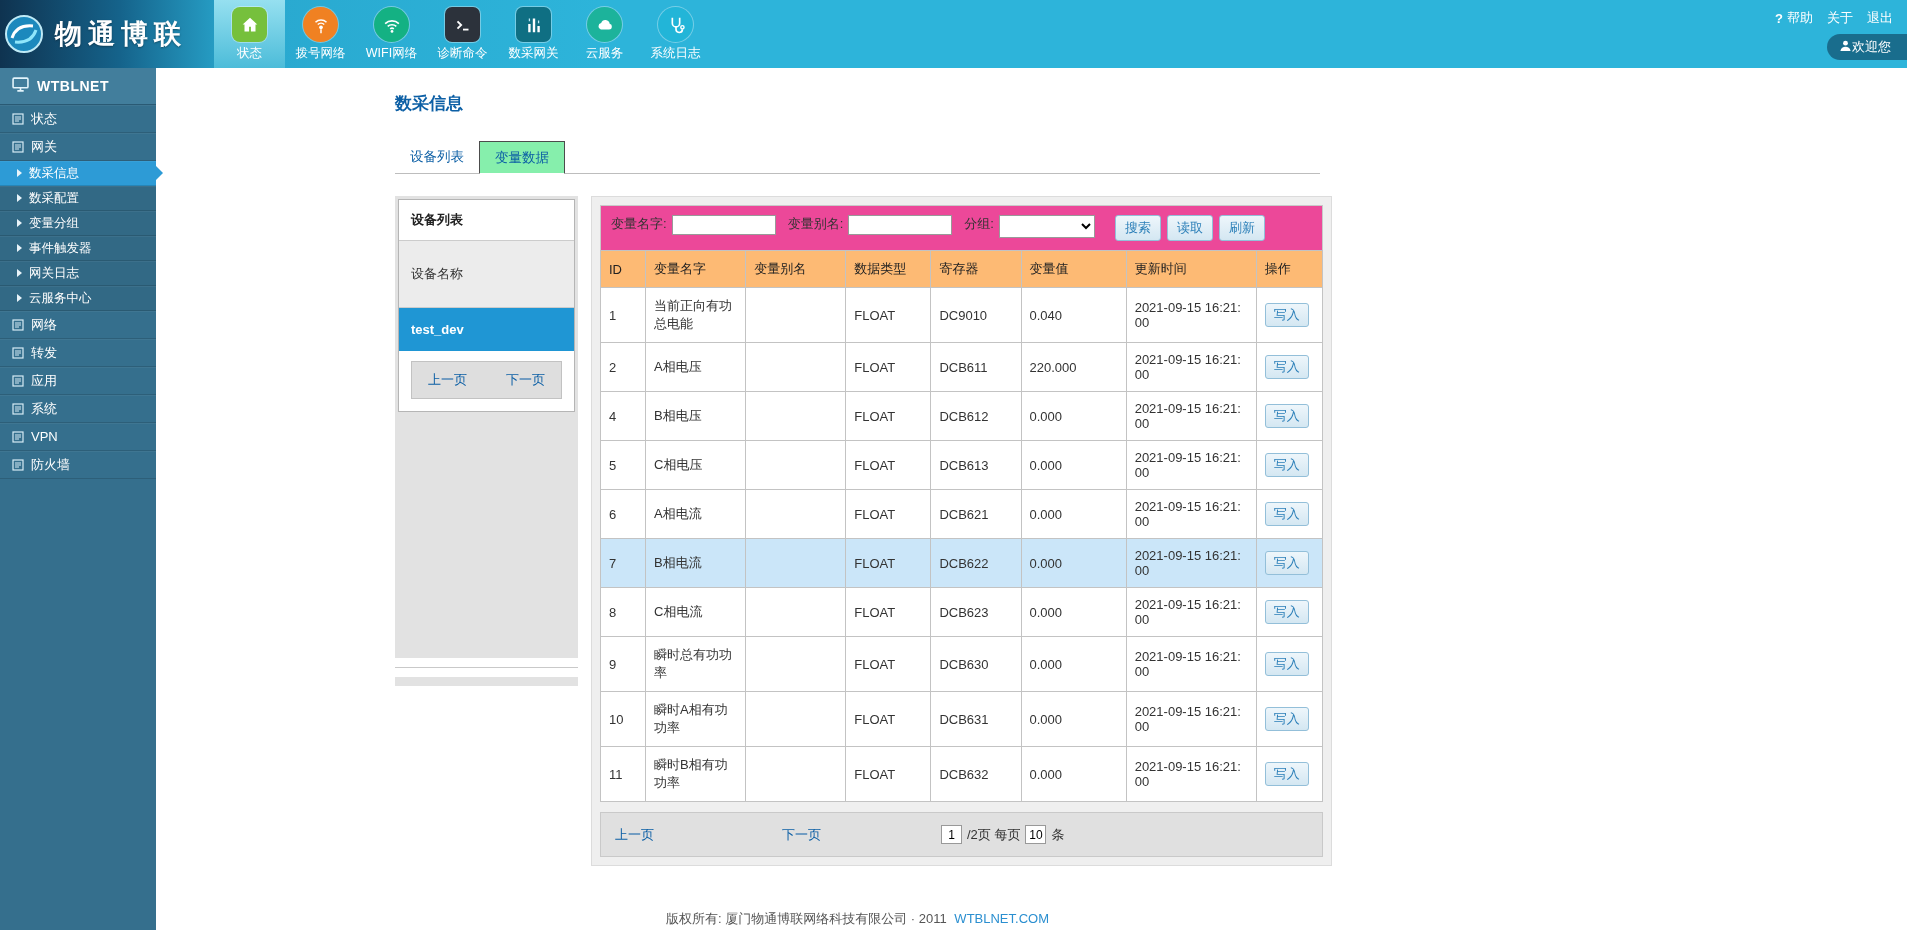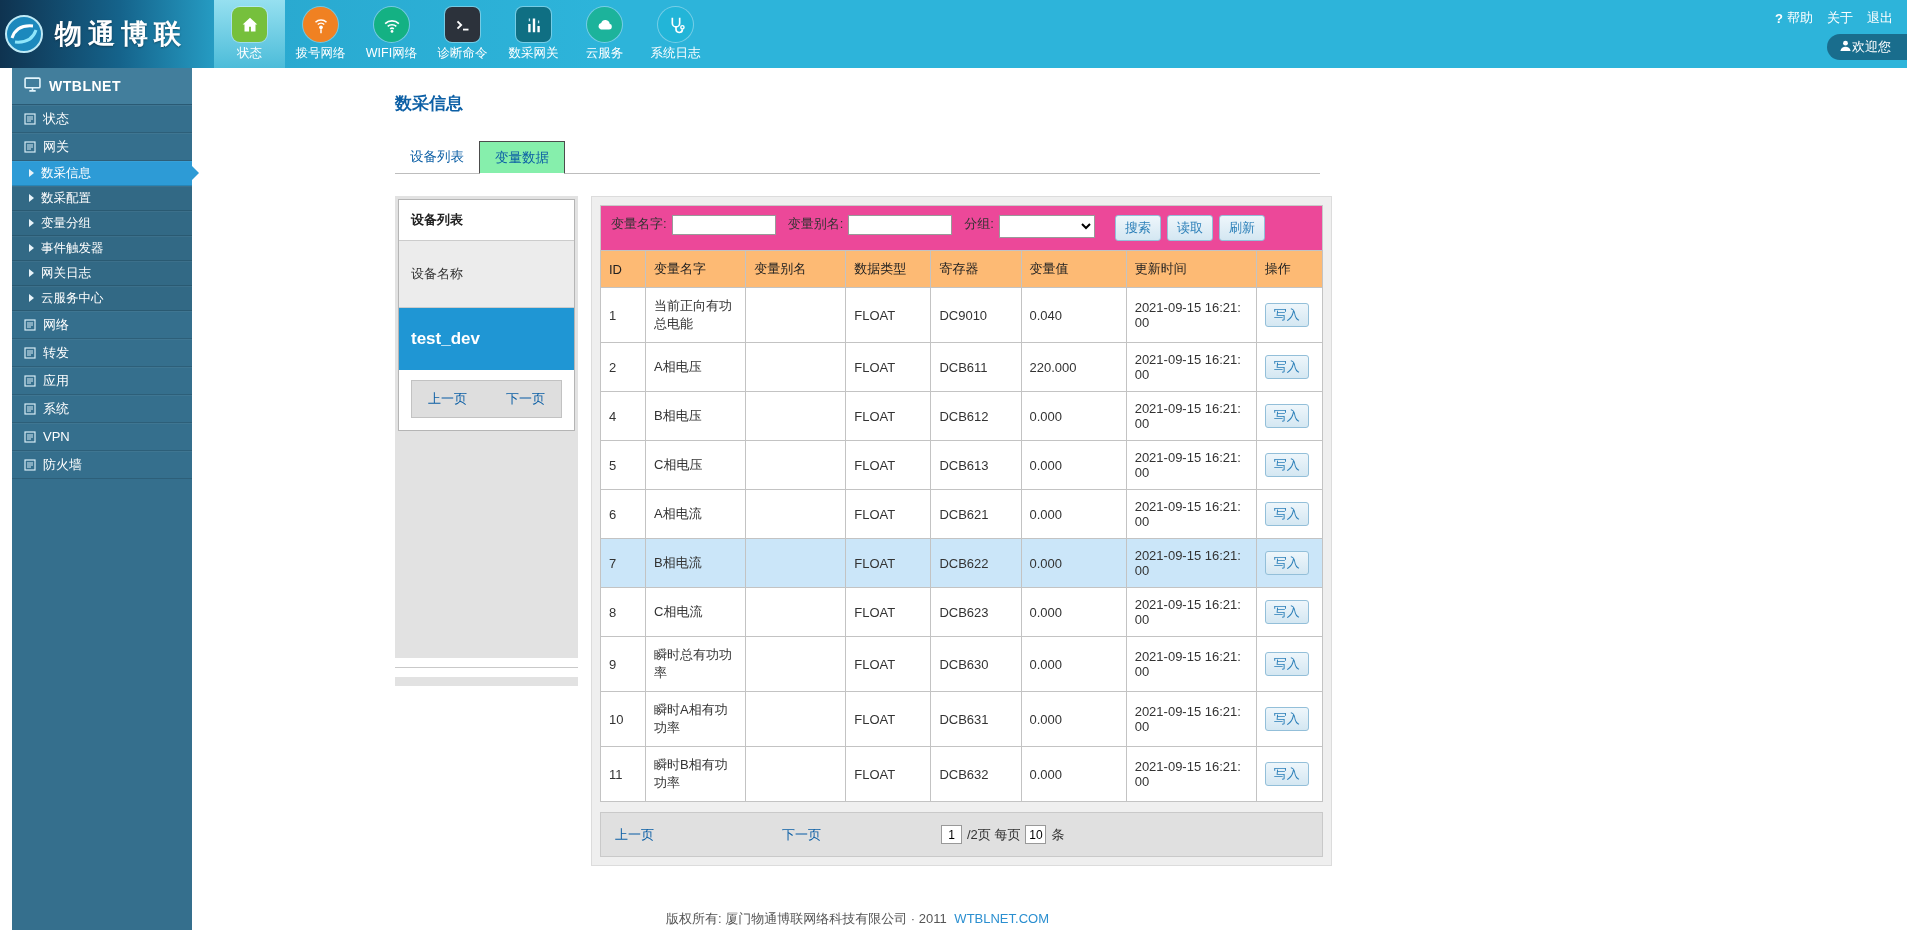--- a/index.html
+++ b/index.html
@@ -31,21 +31,21 @@
   .nav-ico[data-name="cloud-icon"]{ background:#1cb39b; }
   .nav-ico[data-name="stethoscope-icon"]{ background:#22b5d8; }
   .nav-label { font-size:12.5px; display:block; }
   .top-right { margin-left:auto; display:flex; flex-direction:column; align-items:flex-end; color:#fff; padding-top:9px; }
   .top-links { display:flex; align-items:center; gap:14px; font-size:13px; padding-right:14px; }
   .top-links a { color:#fff; }
   .q-ico { font-weight:bold; margin-right:-10px; }
   .welcome { margin-top:7px; background:rgba(10,51,78,.55); border-radius:13px 0 0 13px; padding:4px 16px 4px 12px; font-size:13px; display:flex; align-items:center; }
 
   
-  .sidebar { position:absolute; top:68px; left:12px; bottom:0; width:180px; background:#356f8d; z-index:4; }
+  .sidebar { position:absolute; top:68px; left:0; bottom:0; width:156px; background:#356f8d; z-index:4; }
   .sb-head { height:37px; background:#427e9c; border-bottom:1px solid #2a5a74; color:#fff; font-weight:bold; font-size:14px; display:flex; align-items:center; gap:8px; padding-left:12px; letter-spacing:.5px; }
   .sb-menu { list-style:none; margin:0; padding:0; }
   .sb-menu li { display:flex; align-items:center; gap:7px; color:#fff; font-size:13px; height:28px; padding-left:12px; cursor:pointer;
     border-bottom:1px solid rgba(0,0,0,.14); box-shadow:inset 0 1px 0 rgba(255,255,255,.05); position:relative; }
   .sb-menu li.sub { height:25px; padding-left:17px; font-size:12.5px; background:rgba(0,0,0,.05); }
   .sb-menu li.sub.active { background:#2d9bd6; }
   .sb-menu li.sub.active::after { content:""; position:absolute; right:-7px; top:50%; margin-top:-7px;
     border-left:7px solid #2d9bd6; border-top:7px solid transparent; border-bottom:7px solid transparent; }
   .tri { width:0; height:0; border-left:5px solid #e8f4fa; border-top:4px solid transparent; border-bottom:4px solid transparent; display:inline-block; }
   .doc-ico { display:flex; align-items:center; }
@@ -58,21 +58,21 @@
   .tab.active { border:1px solid #4c4c4c; border-bottom:1px solid #fff; margin-bottom:-1px; background:#86efac; }
 
   .content-row { display:flex; gap:13px; margin-top:22px; }
 
   
   .device-col { width:183px; }
   .device-gray { background:#e2e2e2; padding:3px; min-height:462px; }
   .device-panel { background:#fff; border:1px solid #b5b5b5; }
   .dp-title { font-size:13px; font-weight:bold; color:#222; padding:11px 12px; }
   .dp-colhead { font-size:13px; color:#333; padding:24px 12px; background:#ececec; border-top:1px solid #ccc; border-bottom:1px solid #ccc; }
-  .dp-item { font-size:17px; font-weight:bold; color:#fff; background:#1f96d4; padding:21px 12px; cursor:pointer; }
+  .dp-item { font-size:13px; font-weight:bold; color:#fff; background:#1f96d4; padding:14px 12px; cursor:pointer; }
   .dp-pager { margin:10px 12px 12px; background:#dedede; border:1px solid #c2c2c2; display:flex; justify-content:space-between; padding:9px 16px; }
   .dp-pager a { color:#0c5fa5; font-size:13px; }
   .sub-divider { width:183px; height:1px; background:#c9c9c9; margin-top:9px; }
   .sub-strip { width:183px; height:9px; background:#e2e2e2; margin-top:9px; }
 
   
   .table-panel { width:741px; background:#efefef; border:1px solid #dcdcdc; padding:8px; align-self:flex-start; }
   .filter-bar { background:#ec4899; border:1px solid #c9c9c9; border-bottom:none; padding:9px 10px; display:flex; align-items:flex-start; font-size:13px; color:#333; }
   .filter-bar label { margin-right:5px; }
   .txt { width:104px; height:20px; border:1px solid #999; background:#fff; margin-right:12px; font-family:inherit; }

